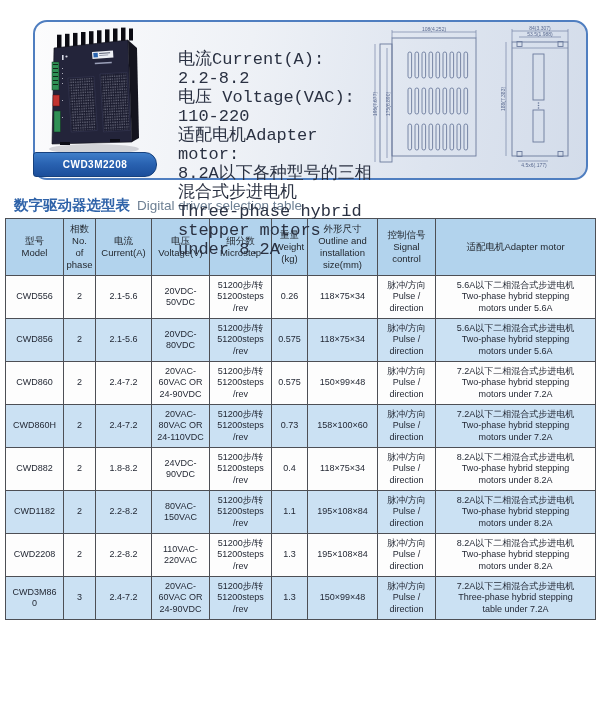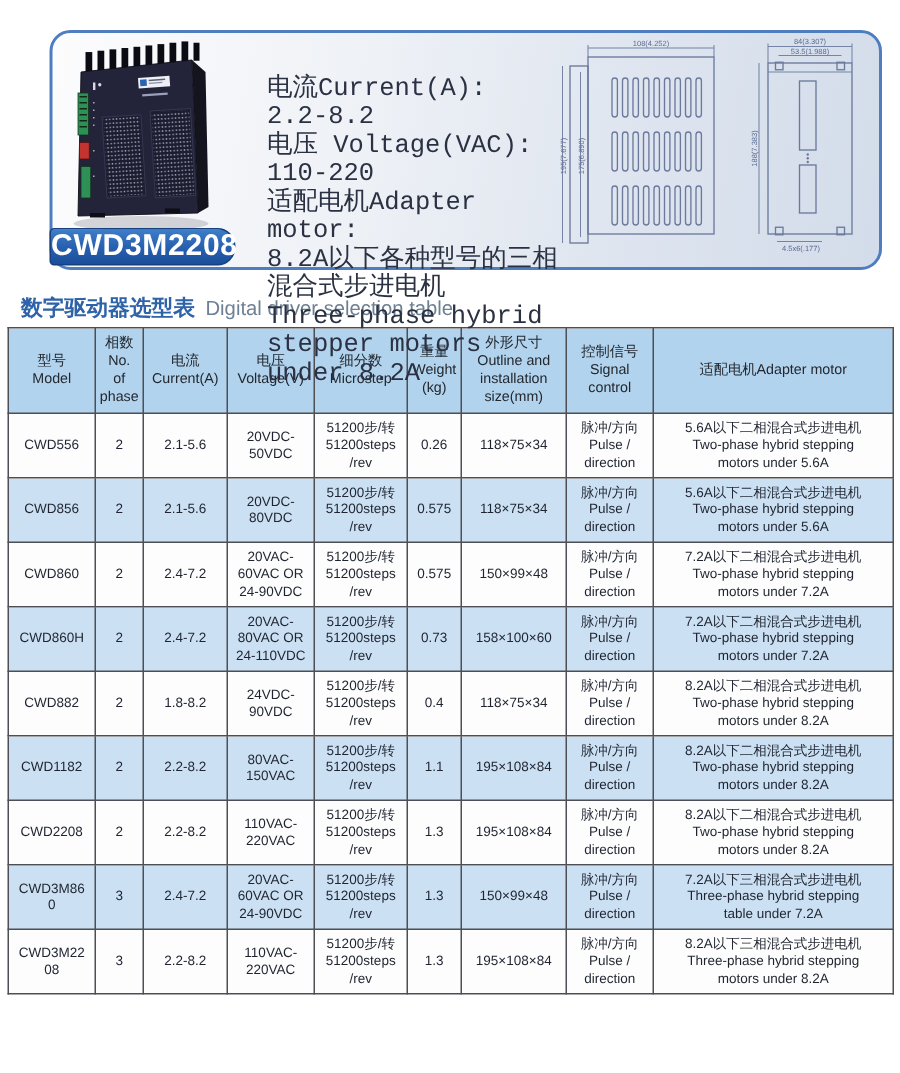--- a/index.html
+++ b/index.html
@@ -11,21 +11,21 @@
   
   .panel {
     position:absolute; left:33px; top:20px; width:555px; height:160px;
     border:2px solid #4f7ec0; border-radius:14px;
     background:linear-gradient(100deg,#fcfcfd 0%,#eef1f6 38%,#dde4ef 72%,#d3dcea 100%);
   }
   .badge {
     position:absolute; left:33px; top:152px; width:124px; height:25px; z-index:6;
     background:linear-gradient(180deg,#3f7ec9 0%,#2a63b2 45%,#1b4e9b 100%);
     border-radius:3px 12px 12px 3px; border:1px solid #16417e;
-    color:#ffffff; font-weight:bold; font-size:20px; letter-spacing:.5px;
+    color:#ffffff; font-weight:bold; font-size:10px; letter-spacing:.5px;
     text-align:center; line-height:23px;
   }
   .product-svg { position:absolute; left:40px; top:22px; z-index:4; }
   .specs {
     position:absolute; left:178px; top:50px; width:196px; z-index:4;
     font-size:17px; line-height:19px; color:#2a3142; white-space:pre-line;font-family:Liberation Mono, monospace;
   }
   .drawing-svg { position:absolute; left:372px; top:24px; z-index:3; }
   
   .tbl-title { position:absolute; left:14px; top:196px; white-space:nowrap; }
@@ -411,33 +411,14 @@
     <td>1.3</td>
     <td>150×99×48</td>
     <td>脉冲/方向
 Pulse /
 direction</td>
     <td>7.2A以下三相混合式步进电机
 Three-phase hybrid stepping
 table under 7.2A</td>
   </tr>
 
-  <tr>
-    <td class="c-model">CWD3M22
-08</td>
-    <td>3</td>
-    <td>2.2-8.2</td>
-    <td>110VAC-
-220VAC</td>
-    <td>51200步/转
-51200steps
-/rev</td>
-    <td>1.3</td>
-    <td>195×108×84</td>
-    <td>脉冲/方向
-Pulse /
-direction</td>
-    <td>8.2A以下三相混合式步进电机
-Three-phase hybrid stepping
-motors under 8.2A</td>
-  </tr>
 </tbody>
 </table>
 
 </body></html>

